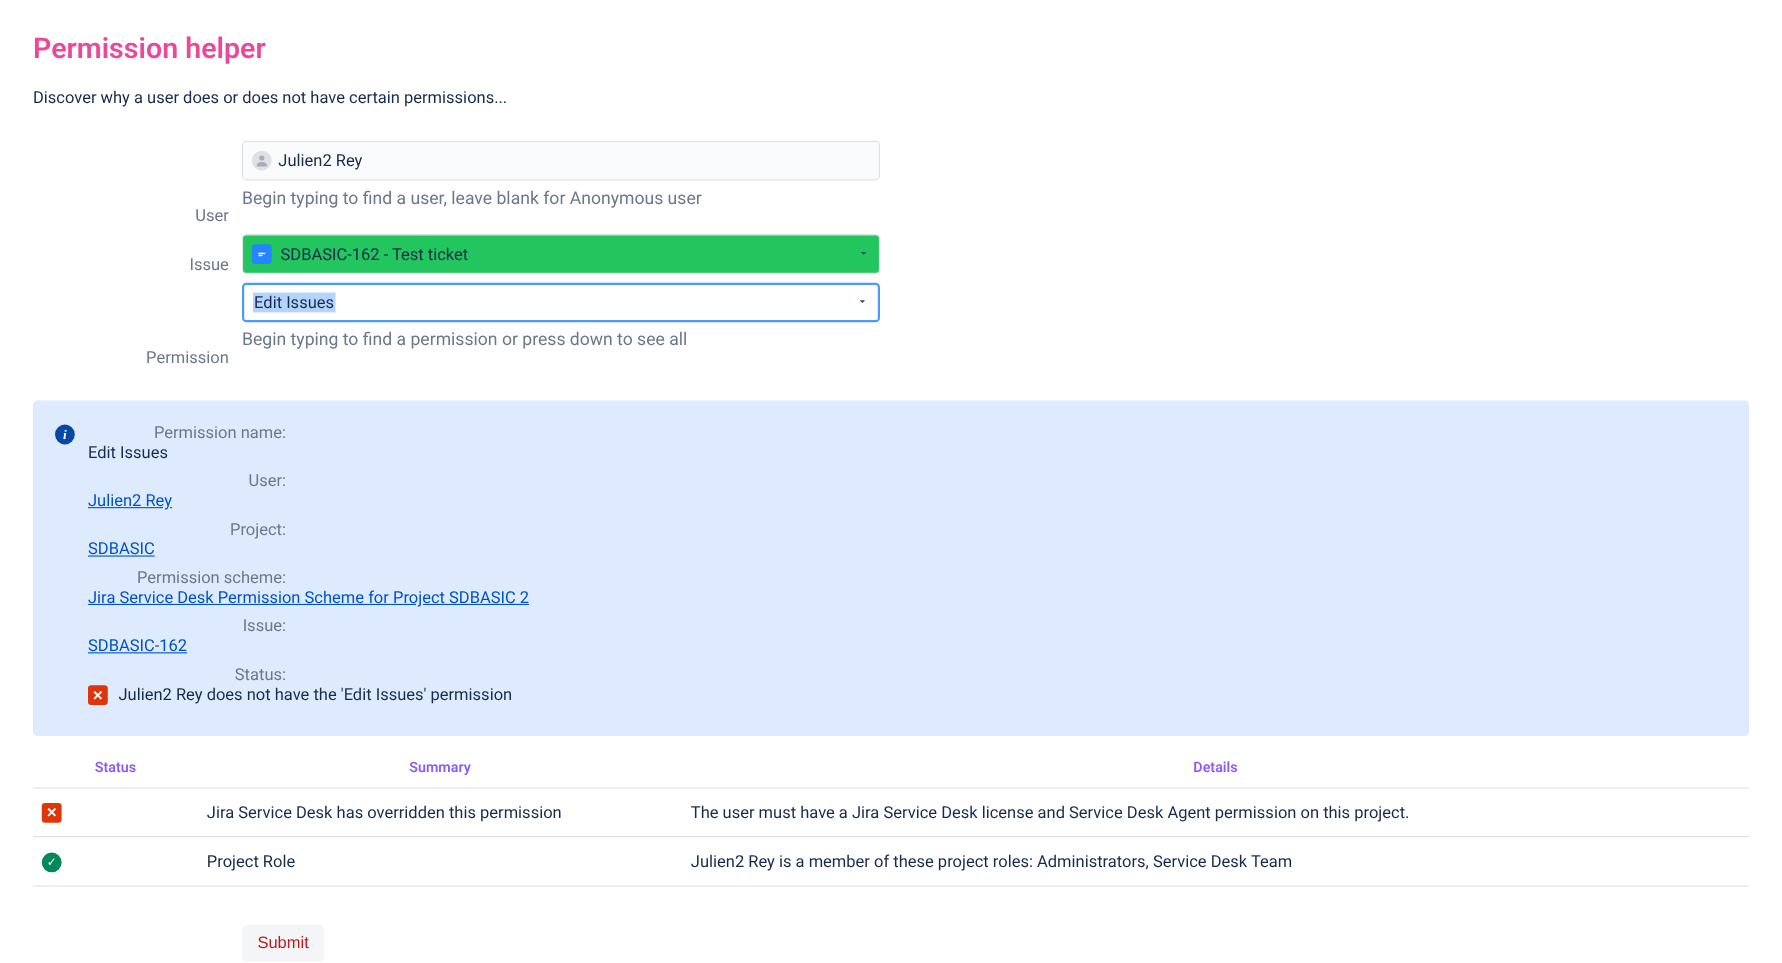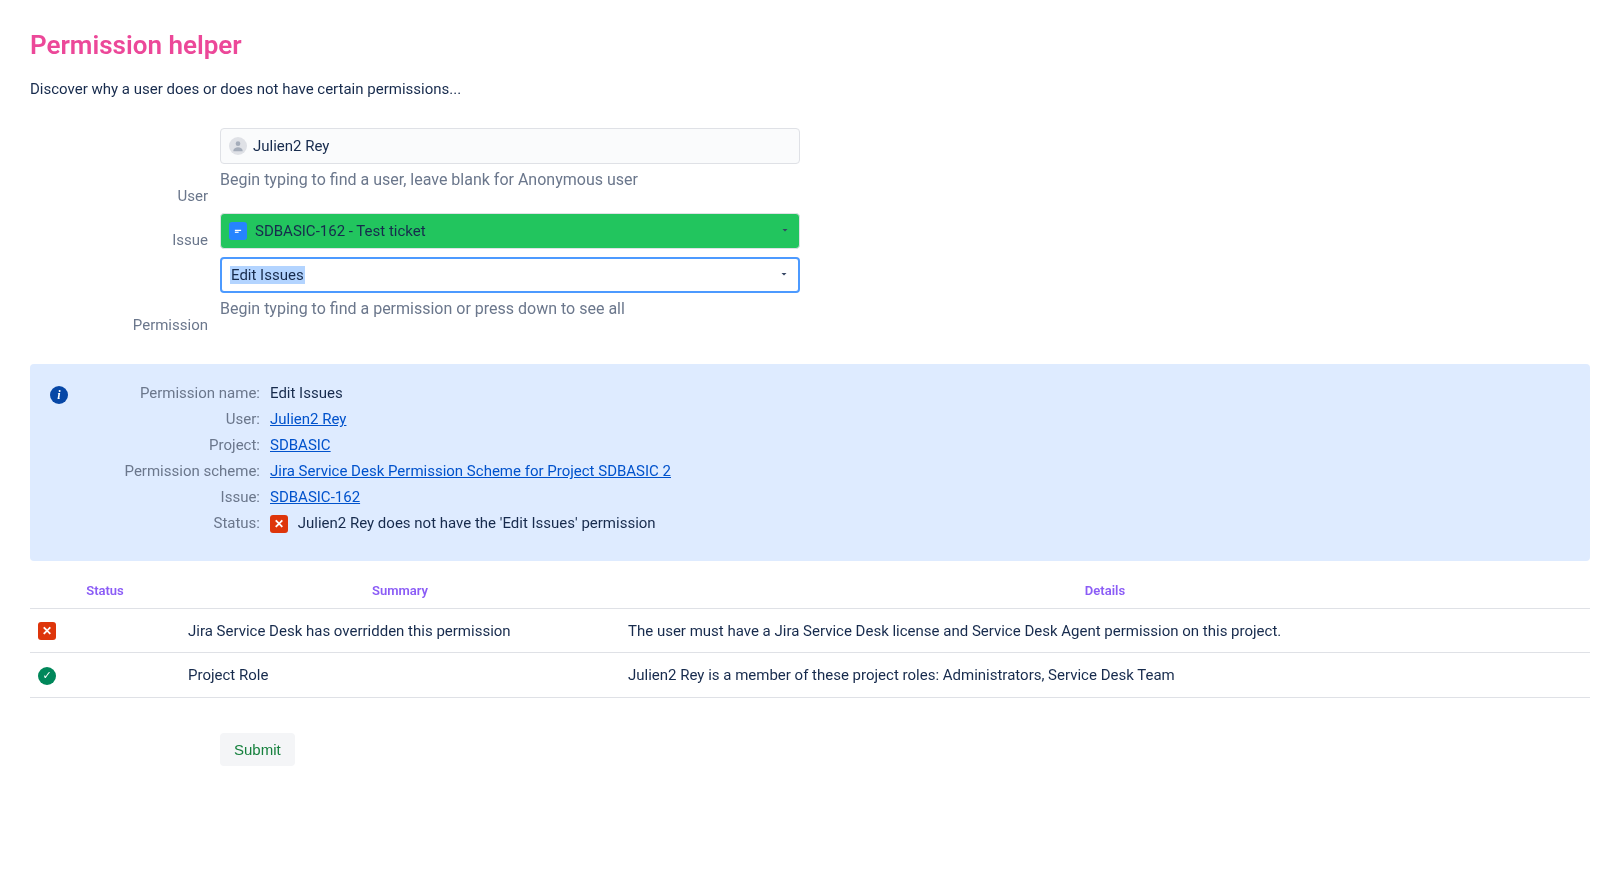--- a/index.html
+++ b/index.html
@@ -98,21 +98,21 @@
     display: flex;
   }
   .info-icon-col { width: 30px; flex-shrink: 0; padding-top: 2px;}
   .info-icon {
     width: 18px; height: 18px; border-radius: 50%;
     background: #0747A6; color: #fff;
     display:flex; align-items:center; justify-content:center;
     font-size: 12px; font-weight: bold; font-style: italic; font-family: Georgia, serif;
   }
   .info-rows { flex: 1; }
-  .info-row { display: flex; margin-bottom: 8px; }
+  .info-row { display: flex; margin-bottom: 8px; flex-direction: column; }
   .info-key { width: 190px; text-align: right; padding-right: 10px; color: #6B778C; font-size: 15px;}
   .info-val { color: #172B4D; font-size: 15px;}
   .info-val a { color: #0052CC; text-decoration: underline; }
   .status-badge-x {
     display:inline-flex; align-items:center; justify-content:center;
     width:18px; height:18px; border-radius:3px;
     background:#DE350B; color:#fff; font-size:12px; font-weight:bold;
     margin-right: 6px; vertical-align: middle;
   }
   .status-badge-check {
@@ -142,21 +142,21 @@
   }
   .col-status { width: 150px; }
   .col-summary { width: 440px; }
   .submit-row { margin-left: 190px; margin-top: 35px; }
   .btn {
     background: #F4F5F7;
     border: none;
     border-radius: 4px;
     padding: 8px 14px;
     font-size: 15px;
-    color: #15803d;
+    color: #b91c1c;
     cursor: pointer;
   }
 </style>
 </head>
 <body>
 
 <h1 class="page-title">Permission helper</h1>
 <p class="subtitle">Discover why a user does or does not have certain permissions...</p>
 
 <div class="form-row">

